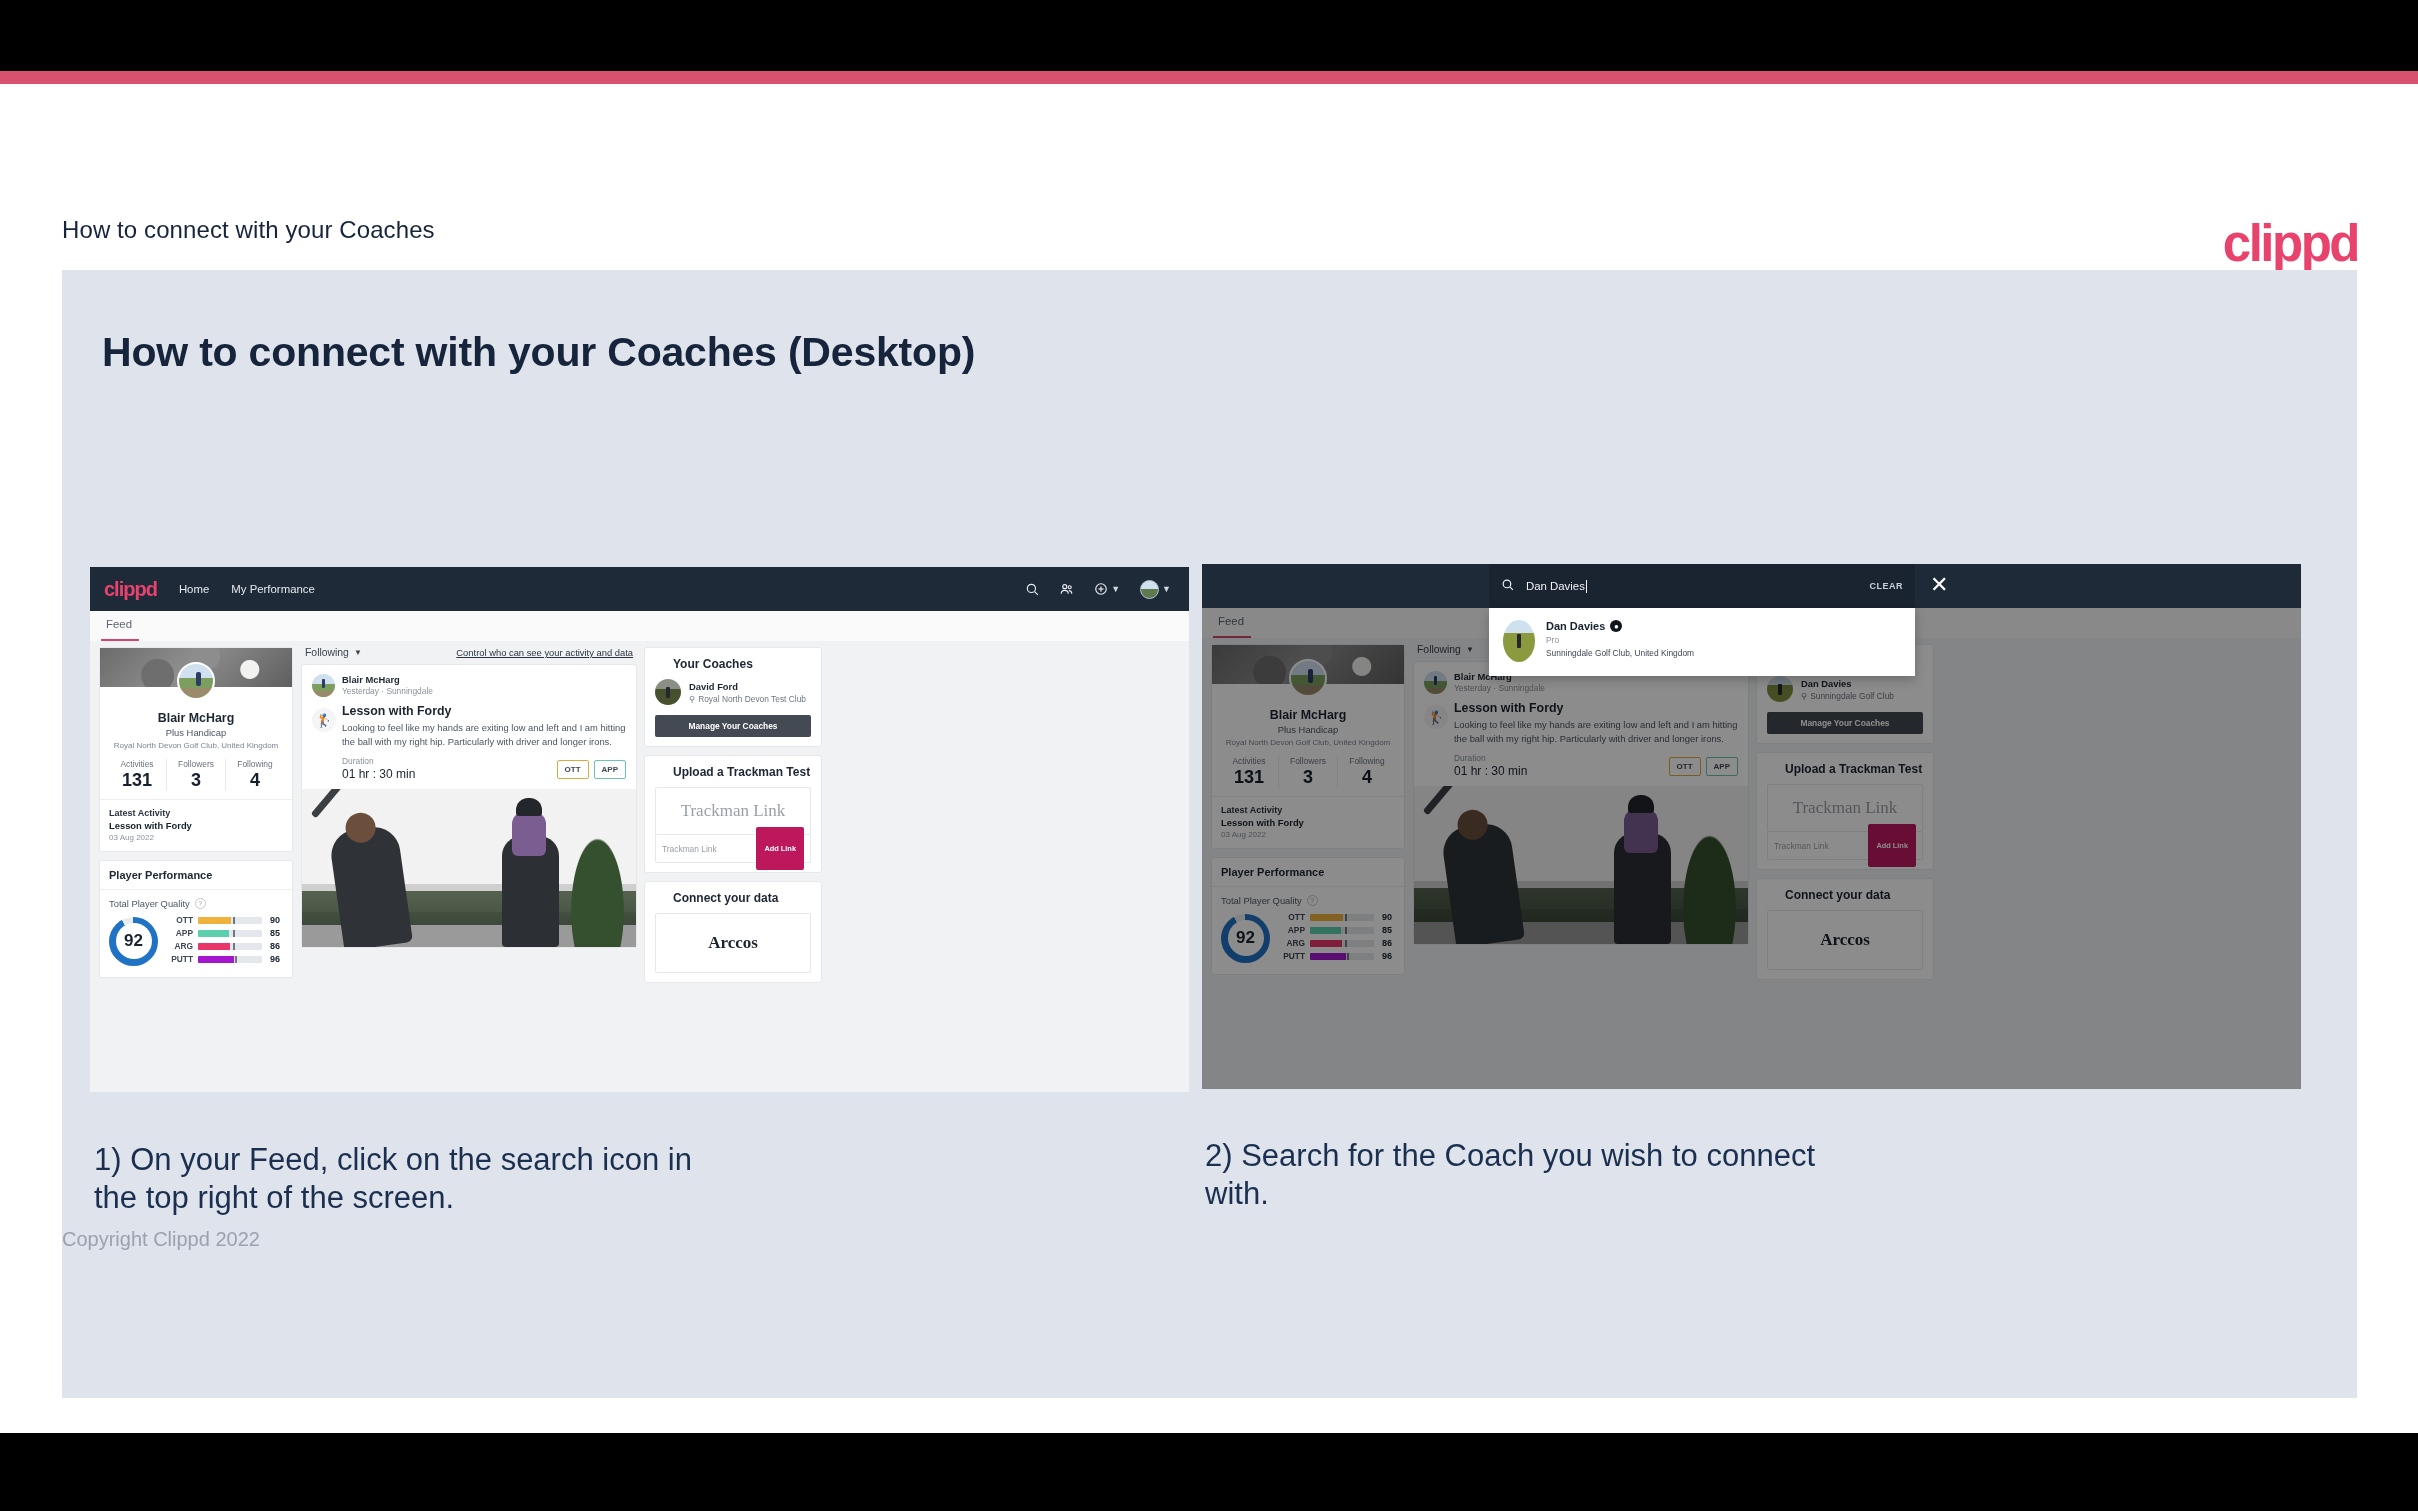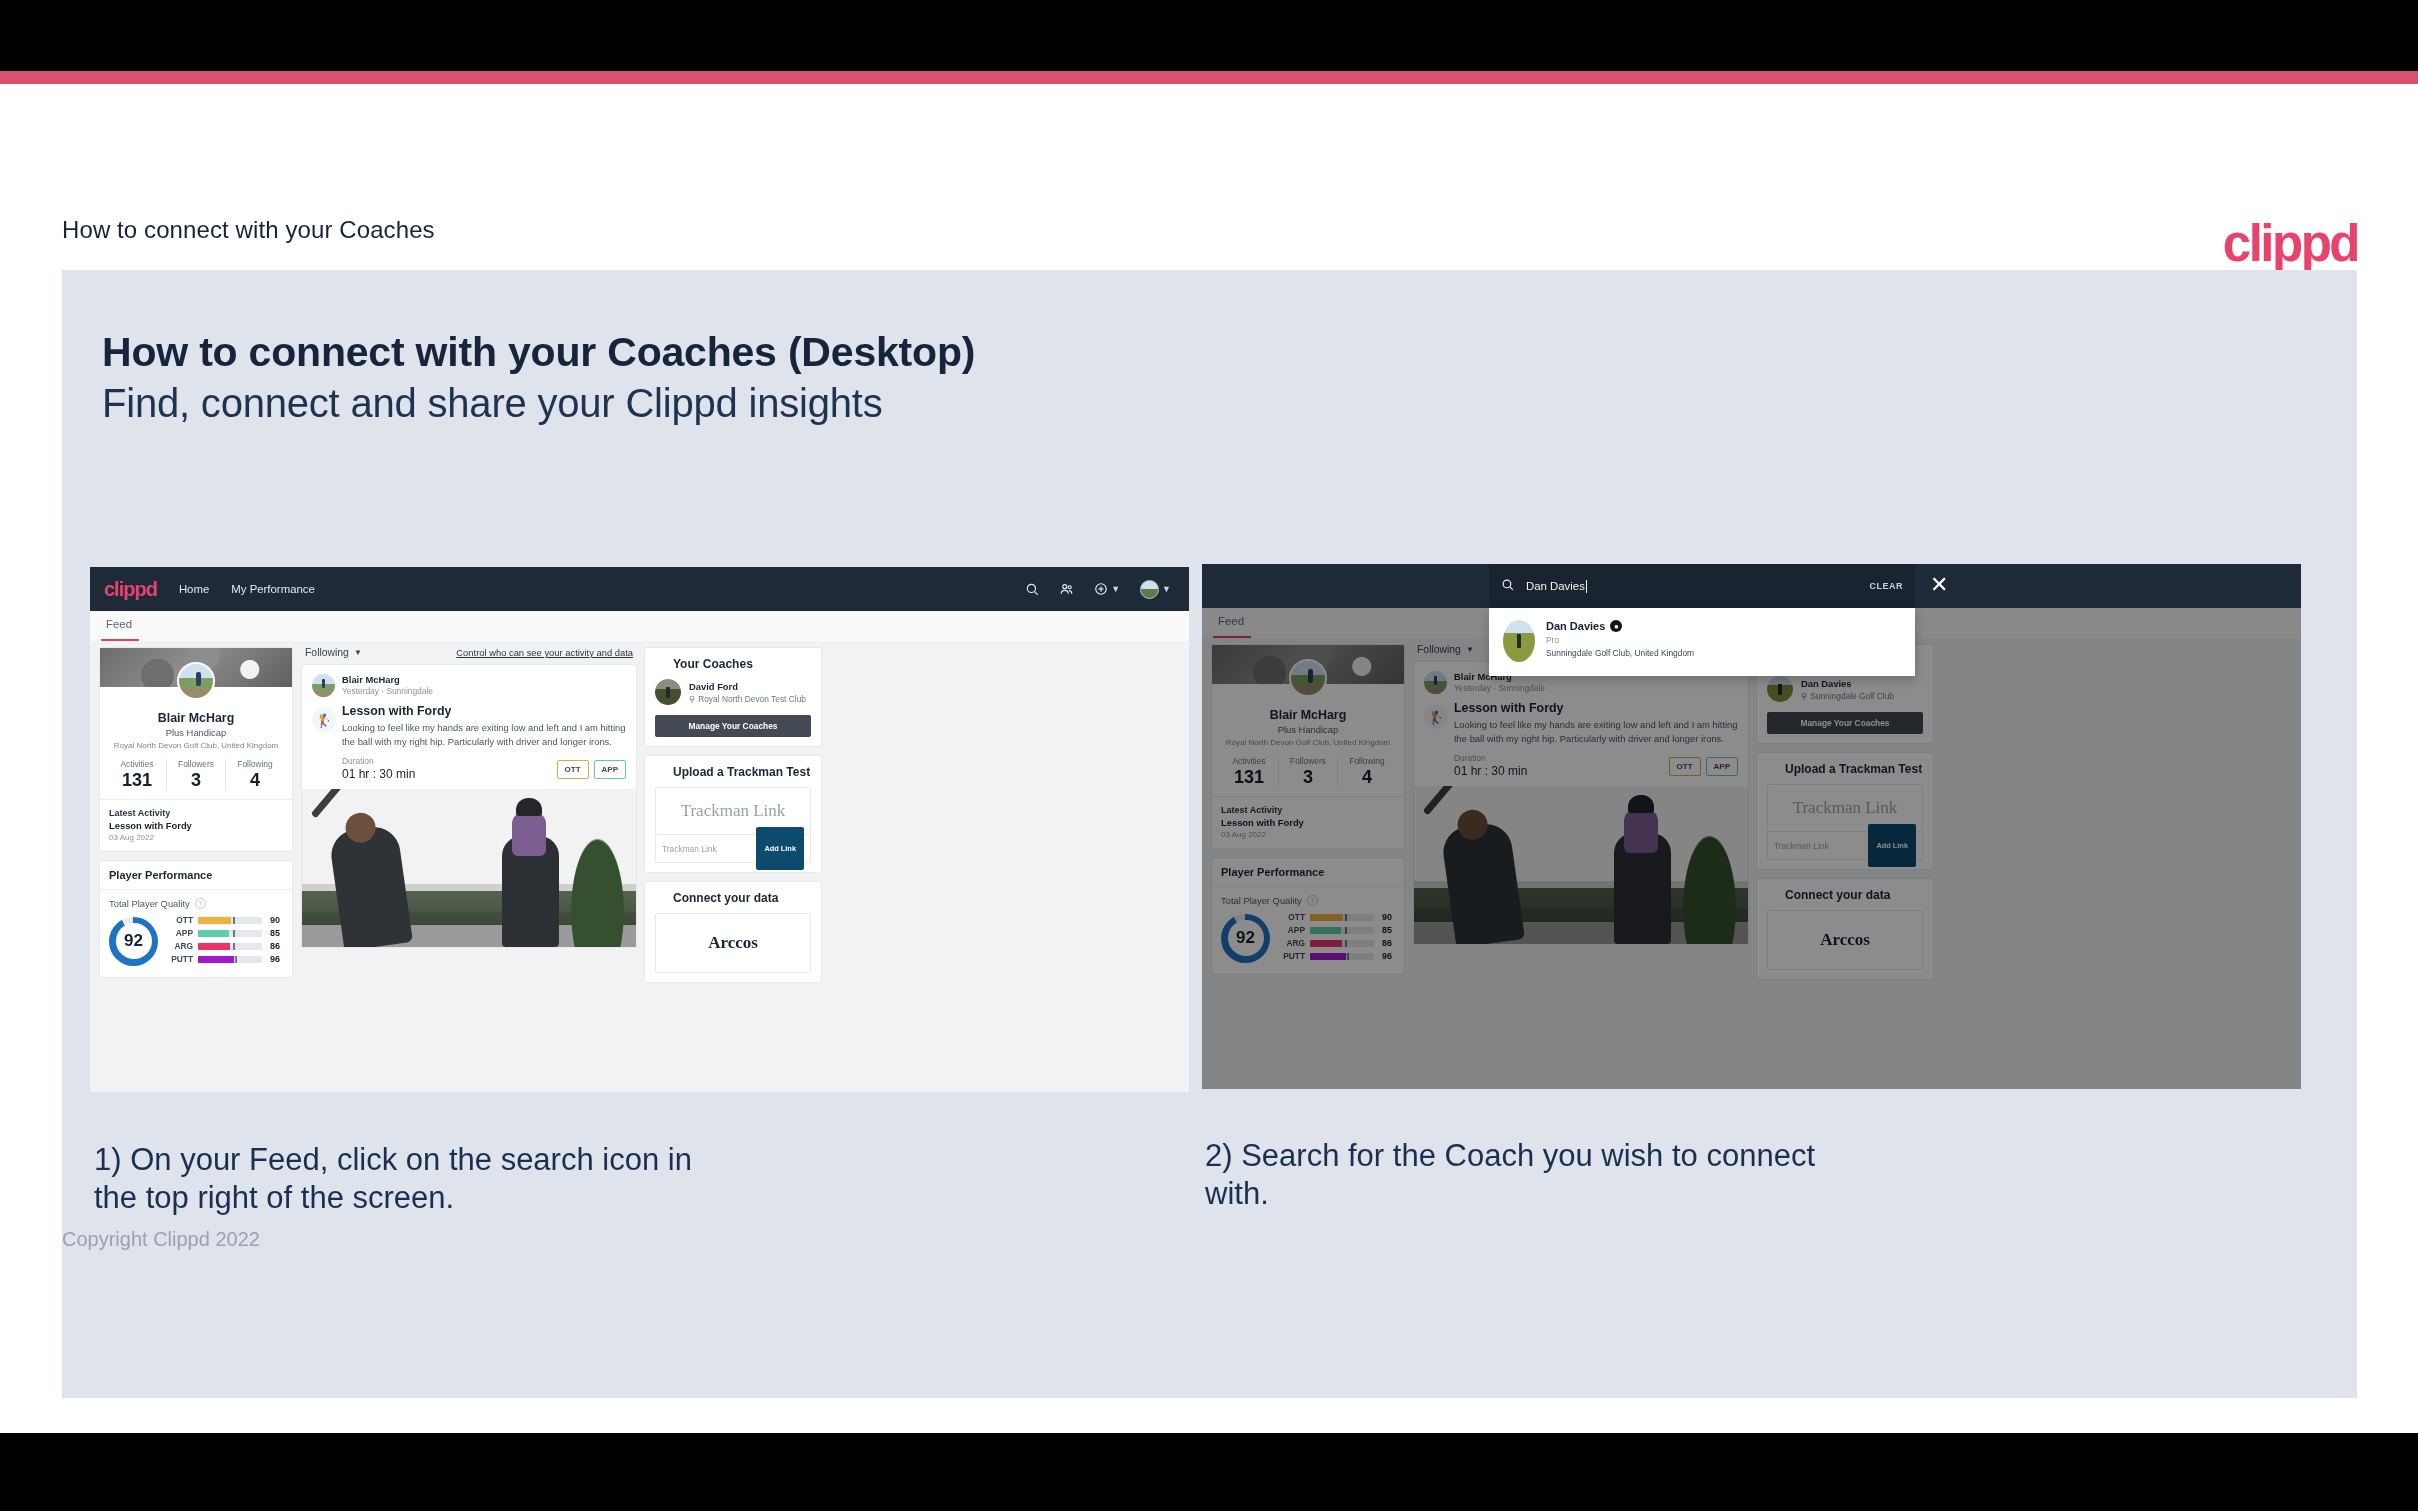--- a/index.html
+++ b/index.html
@@ -255,21 +255,21 @@
     margin-top:8px; border:1px solid #e6e8ec; border-radius:2px;
     height:48px; display:flex; align-items:center; justify-content:center;
     font-family:"Liberation Serif", serif; font-size:17px; color:#9aa0a8;
   }
   .linkrow {
     margin-top:0; border:1px solid #e6e8ec; border-top:none; border-radius:0 0 2px 2px;
     height:28px; display:flex; align-items:center; justify-content:space-between; padding:0 6px;
   }
   .linkrow .ph { font-size:8.4px; color:#9aa0a8; }
   .btn-add {
-    background:#0c4a6e; color:#fff; font-size:7.4px; font-weight:700;
+    background:#be185d; color:#fff; font-size:7.4px; font-weight:700;
     padding:17px 8px; border-radius:2px; border:none;
   }
   .arccos {
     margin-top:8px; border:1px solid #e6e8ec; border-radius:2px; height:60px;
     display:flex; align-items:center; justify-content:center;
     font-family:"Liberation Serif", serif; font-size:17px; font-weight:700; color:#1b242f;
   }
 
   
   .dim-overlay {
@@ -319,21 +319,20 @@
 
 <div class="slide-header">
   <div class="kicker">How to connect with your Coaches</div>
   <div class="brand-logo">clippd</div>
   <div class="header-rule"></div>
 </div>
 
 <div class="slide-body">
 
   <div class="title-main">How to connect with your Coaches (Desktop)</div>
-  <div class="title-sub">Find, connect and share your Clippd insights</div>
 
   <div class="shot one">
 
     <div class="appbar">
       <div class="logo">clippd</div>
       <div class="navlink">Home</div>
       <div class="navlink">My Performance</div>
       <div class="spacer"></div>
       <div class="icons">
         <span>

